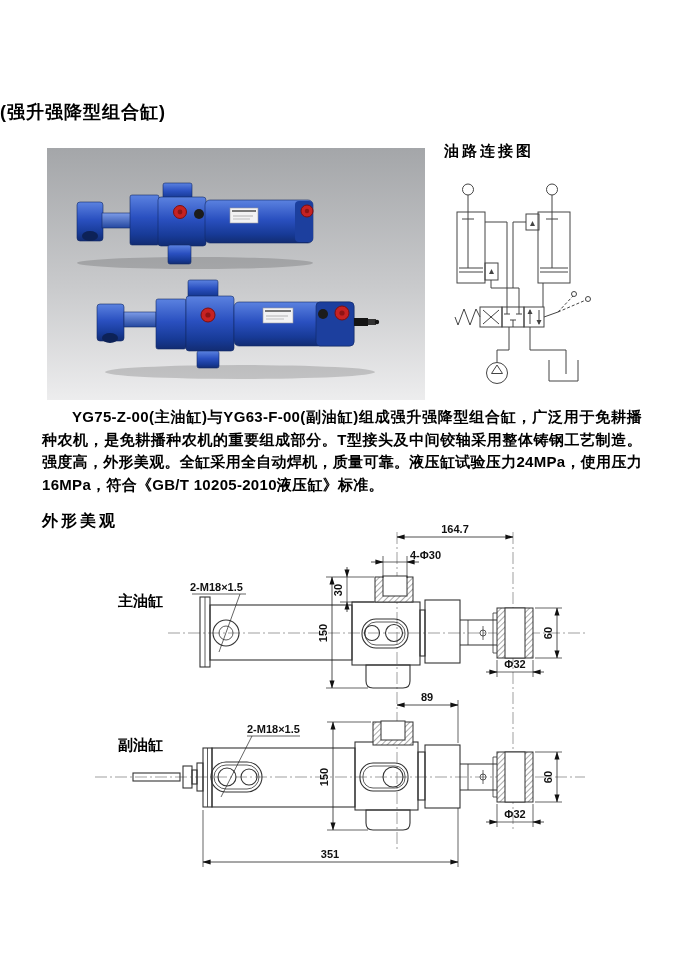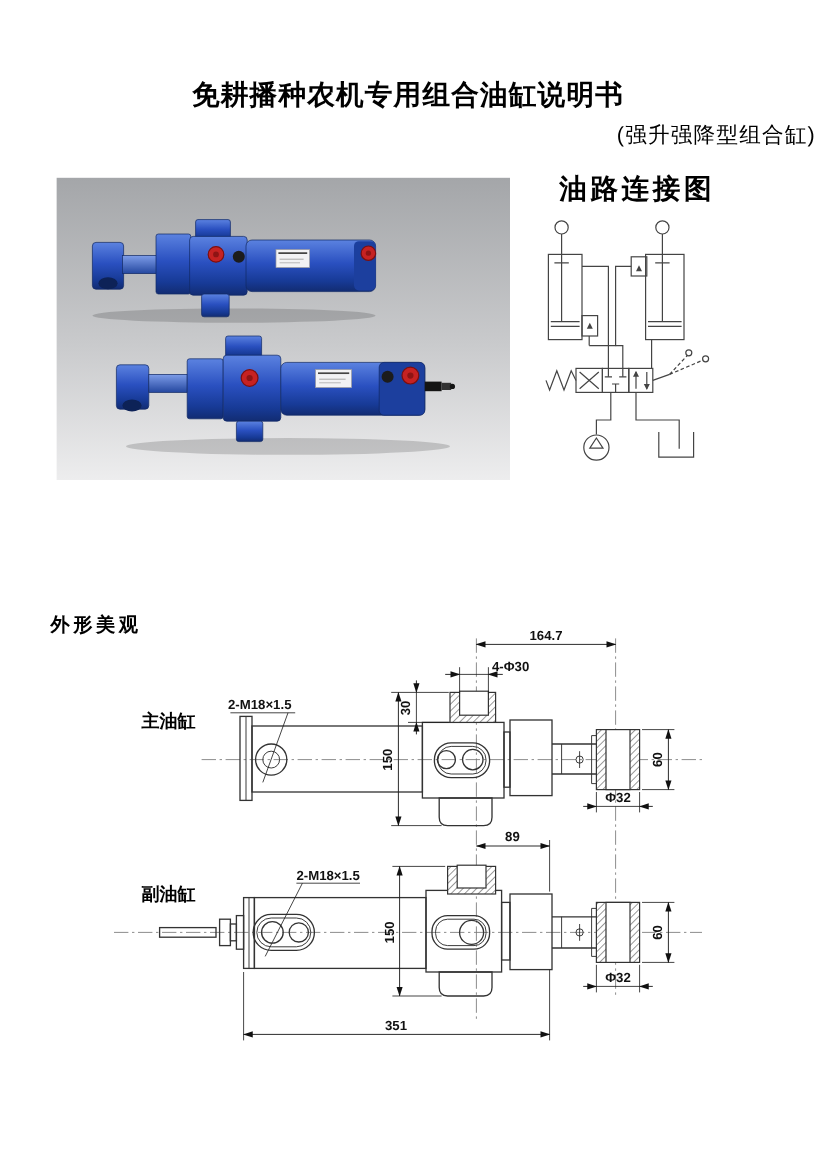--- a/index.html
+++ b/index.html
@@ -1,23 +1,23 @@
 <!DOCTYPE html>
 <html><head>
 <meta charset="utf-8">
 <style>
   html,body{margin:0;padding:0;background:#e8e8e8;}
   .page{position:relative;width:680px;height:960px;background:#ffffff;overflow:hidden;
         font-family:"Liberation Sans",sans-serif;color:#000;}
   .title{position:absolute;left:0;top:64px;width:680px;text-align:center;
          font-size:23px;font-weight:bold;letter-spacing:1px;}
-  .subtitle{position:absolute;left:0;top:100px;width:680px;text-align:right;
-            font-size:18px;font-weight:normal;letter-spacing:1px;}
+  .subtitle{position:absolute;left:0;top:100px;width:680px;text-align:left;
+            font-size:18px;font-weight:bold;letter-spacing:1px;}
   .photo{position:absolute;left:47px;top:148px;width:378px;height:252px;}
-  .circuit-heading{position:absolute;left:466px;top:142px;font-size:23px;
+  .circuit-heading{position:absolute;left:444px;top:142px;font-size:15px;
                    font-weight:bold;letter-spacing:3px;}
   .circuit{position:absolute;left:435px;top:168px;width:245px;height:245px;}
   .desc{position:absolute;left:42px;top:406px;width:600px;margin:0;
         font-size:15px;line-height:22.5px;font-weight:600;text-align:justify;
         text-indent:2em;letter-spacing:0.3px;}
   .outline-heading{position:absolute;left:42px;top:511px;font-size:16px;
                    font-weight:bold;letter-spacing:3px;}
   .drawings{position:absolute;left:40px;top:525px;width:620px;height:350px;}
   svg{display:block;}
   .ol{fill:none;stroke:#333;stroke-width:1.1;}
@@ -29,21 +29,20 @@
   .dt{font-size:11px;fill:#111;font-weight:bold;font-family:"Liberation Sans",sans-serif;}
   .lbl{font-size:15px;fill:#000;font-weight:bold;font-family:"Liberation Sans",sans-serif;}
   .s{fill:none;stroke:#444;stroke-width:1;}
   .sd{fill:none;stroke:#444;stroke-width:1;stroke-dasharray:3 2;}
 </style>
 </head>
 <body>
 
 <div class="page">
 
-  <div class="title">免耕播种农机专用组合油缸说明书</div>
   <div class="subtitle">(强升强降型组合缸)</div>
 
   <div class="photo">
     <svg width="378" height="252" viewBox="47 148 378 252">
       <defs>
         <linearGradient id="bgG" x1="0" y1="0" x2="0" y2="1">
           <stop offset="0" stop-color="#a4a6a9"></stop>
             <stop offset="0.55" stop-color="#c9cacc"></stop>
             <stop offset="1" stop-color="#ededee"></stop>
         </linearGradient>
@@ -176,20 +175,21 @@
         <circle class="s" cx="497" cy="373" r="10.5"></circle>
         <path class="s" d="M497,365 L491.5,373.5 L502.5,373.5 z"></path>
       </g>
       <g>
         <polyline class="s" points="530,327 530,350 566,350 566,374"></polyline>
         <polyline class="s" points="549,360 549,381 578,381 578,360"></polyline>
       </g>
     </svg>
   </div>
 
+  <p class="desc">YG75-Z-00(主油缸)与YG63-F-00(副油缸)组成强升强降型组合缸，广泛用于免耕播种农机，是免耕播种农机的重要组成部分。T型接头及中间铰轴采用整体铸钢工艺制造。强度高，外形美观。全缸采用全自动焊机，质量可靠。液压缸试验压力24MPa，使用压力16MPa，符合《GB/T 10205-2010液压缸》标准。</p>
 
   <div class="outline-heading">外形美观</div>
 
   <div class="drawings">
     <svg width="620" height="350" viewBox="40 525 620 350">
       <defs>
         <pattern id="hatch" patternUnits="userSpaceOnUse" width="4" height="4" patternTransform="rotate(45)">
           <rect width="4" height="4" fill="#fff"></rect>
           <line x1="0" y1="0" x2="0" y2="4" stroke="#555" stroke-width="1"></line>
         </pattern>

